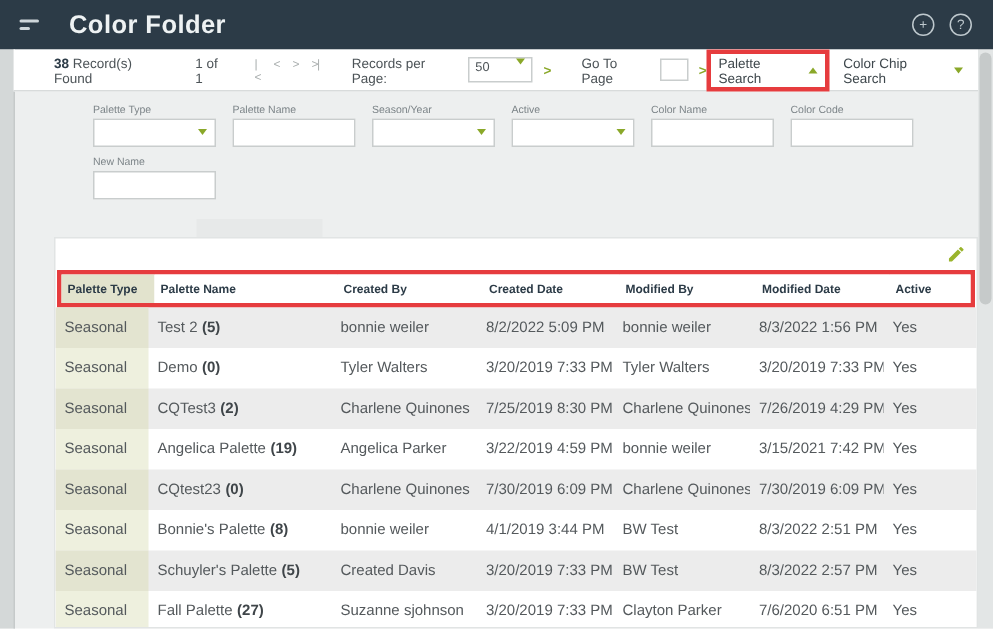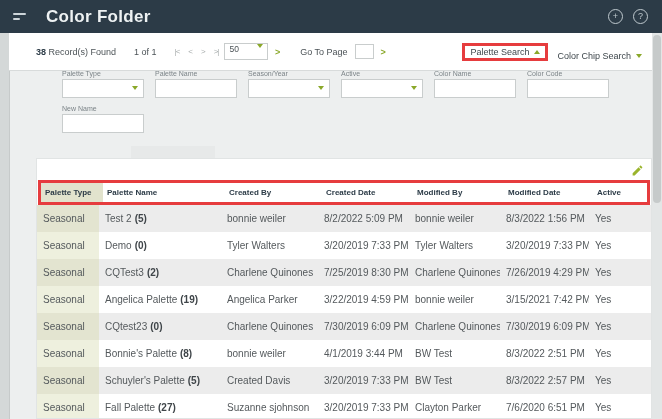--- a/index.html
+++ b/index.html
@@ -23,39 +23,39 @@
     width:13px;height:13px;border:1px solid #bfc9ce;border-radius:50%;
     display:flex;align-items:center;justify-content:center;
     font-size:9px;line-height:1;color:#bfc9ce;cursor:pointer;
   }
   
   .rail-left{position:absolute;left:0;top:33px;bottom:0;width:9px;background:#d4d8d8;border-right:1px solid #c6caca;}
   .scrollbar{position:absolute;right:0;top:33px;bottom:0;width:10px;background:#e3e6e6;}
   .scrollbar .thumb{position:absolute;top:2px;left:1px;right:1px;height:168px;background:#c6caca;border-radius:4px;}
   
   .toolbar{
-    position:absolute;left:9px;right:10px;top:33px;height:38px;background:#fff;
+    position:absolute;left:9px;right:10px;top:33px;height:28px;background:#fff;
     border-bottom:1px solid #d8dbdb;display:flex;align-items:center;
     padding:0 10px 0 27px;box-sizing:border-box;font-size:9px;color:#4c5357;
   }
   .rec-count b{color:#2c3b47;font-weight:700;}
   .page-status{margin-left:18px;}
   .pager{display:flex;gap:9px;margin-left:18px;}
   .pgr{color:#a8adad;font-size:8px;letter-spacing:-1px;cursor:pointer;}
   .rpp-label{margin-left:22px;}
   .mini-select{
     display:flex;align-items:flex-start;gap:18px;border:1px solid #c9cdcd;height:15px;
     padding:0 4px;margin-left:6px;background:#fff;cursor:pointer;font-size:8.5px;
   }
   .caret-down{width:0;height:0;border-left:3.5px solid transparent;border-right:3.5px solid transparent;border-top:4px solid #8aa829;}
   .caret-up{width:0;height:0;border-left:3.5px solid transparent;border-right:3.5px solid transparent;border-bottom:4px solid #8aa829;}
   .go-arrow{color:#8aa829;font-weight:700;font-size:9px;margin-left:7px;cursor:pointer;}
   .goto-label{margin-left:20px;}
   .goto-input{width:15px;height:13px;border:1px solid #c9cdcd;margin-left:7px;font-size:8px;padding:0 1px;}
-  .toolbar-right{margin-left:auto;display:flex;align-items:flex-end;gap:9px;}
+  .toolbar-right{margin-left:auto;display:flex;align-items:center;gap:9px;}
   .search-toggle{display:flex;align-items:center;gap:5px;cursor:pointer;}
   .search-toggle .lbl{font-size:9px;color:#3e474c;}
   .red-box{border:3px solid #e63c3e;padding:1px 5px;background:#fff;}
   
   .search-section{position:absolute;left:9px;right:10px;top:58px;}
   .fields-row{display:flex;gap:11px;margin:12px 0 0 53px;}
   .fields-row.second{margin-top:7px;}
   .field{width:82px;}
   .field-label{font-size:7px;color:#7c8488;margin-bottom:2px;white-space:nowrap;}
   .input-box{height:17px;background:#fff;border:1px solid #c9cdcd;position:relative;cursor:text;}
@@ -112,20 +112,21 @@
     <b>38</b>
     <span>Record(s) Found</span>
   </span>
   <span class="page-status">1 of 1</span>
   <span class="pager">
     <span class="pgr">|&lt;</span>
     <span class="pgr">&lt;</span>
     <span class="pgr">&gt;</span>
     <span class="pgr">&gt;|</span>
   </span>
+  <span class="rpp-label">Records per Page:</span>
   <span class="mini-select">
     <span>50</span>
     <i class="caret-down"></i>
   </span>
   <span class="go-arrow">&gt;</span>
   <span class="goto-label">Go To Page</span>
   <input class="goto-input" value="" style="">
   <span class="go-arrow">&gt;</span>
 
   <span class="toolbar-right">

